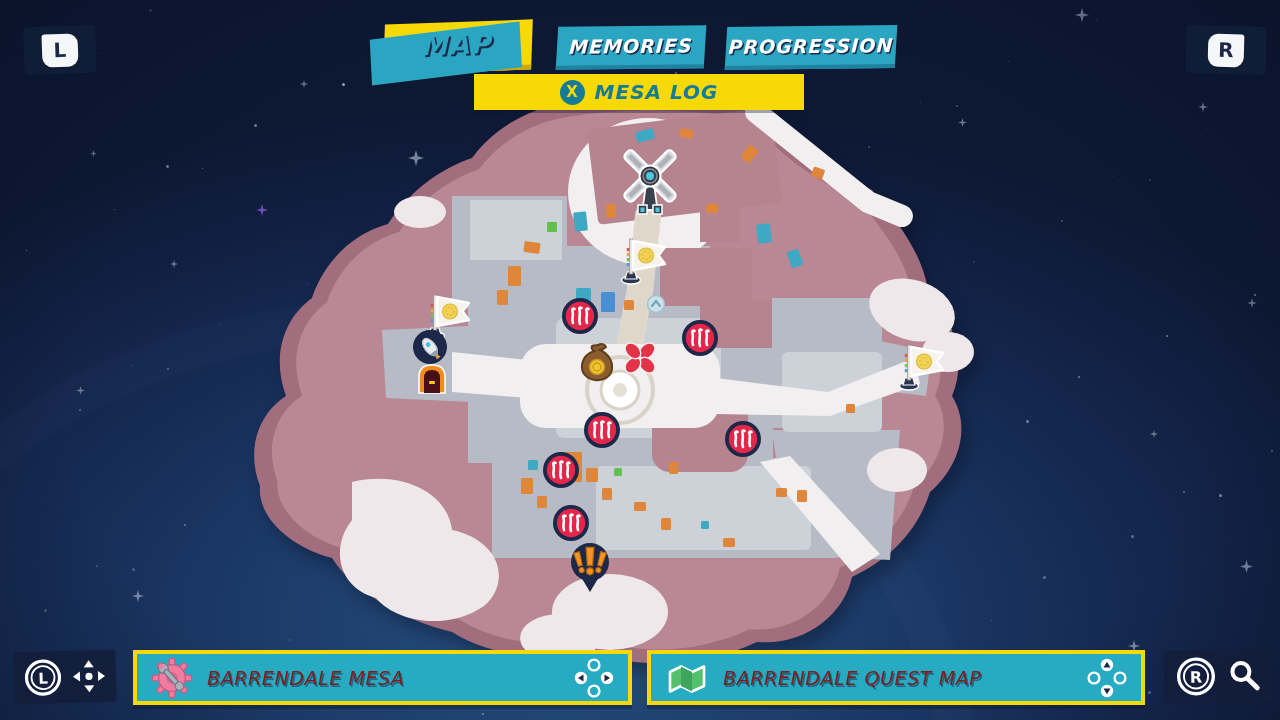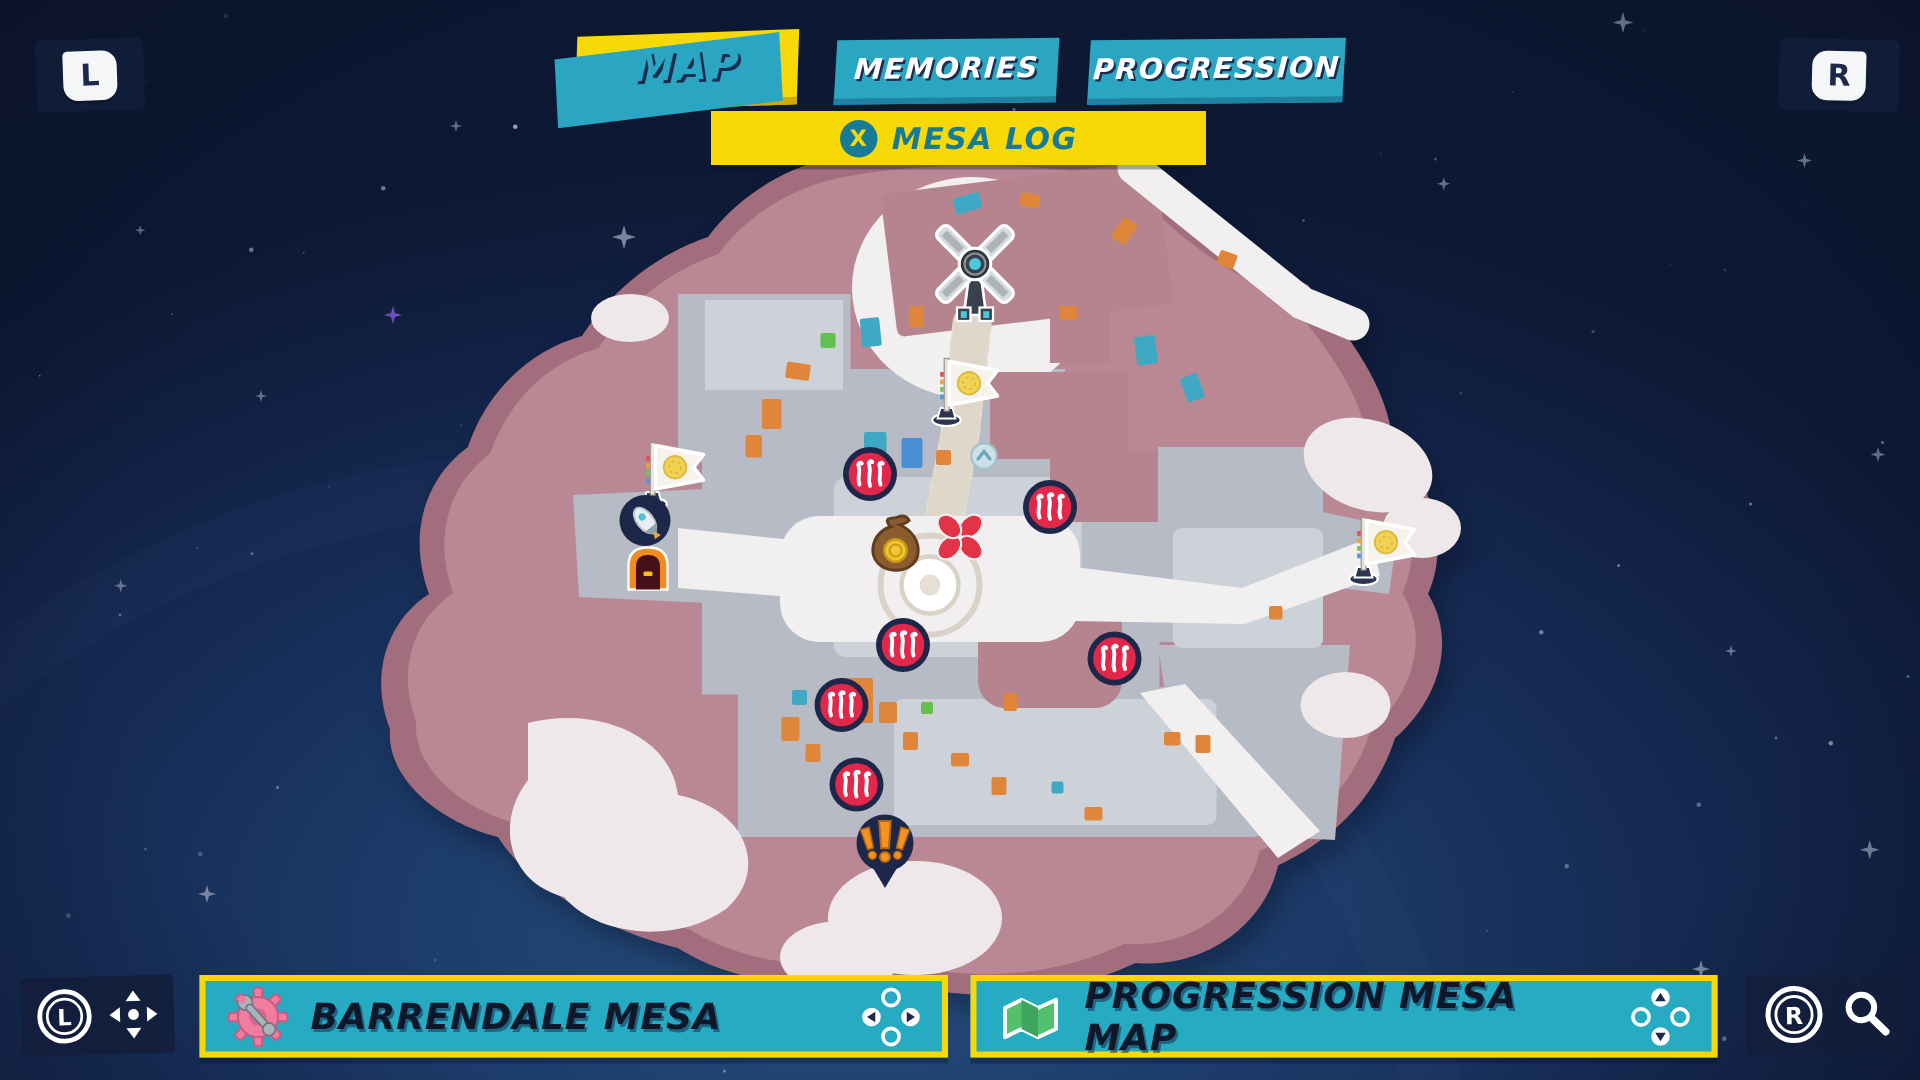--- a/index.html
+++ b/index.html
@@ -53,21 +53,21 @@
 
   
   .foot-panel{position:absolute;z-index:6;background:rgba(18,30,58,0.88);border-radius:3px;
     display:flex;align-items:center;justify-content:space-evenly;}
   #foot-left{left:14px;top:651px;width:102px;height:52px;transform:rotate(-1.6deg);}
   #foot-right{left:1164px;top:650px;width:108px;height:52px;transform:rotate(-1deg);}
   .foot-bar{position:absolute;z-index:6;height:47px;background:#26abc2;border:4px solid #f7d908;
     display:flex;align-items:center;gap:14px;padding:0 14px;box-shadow:0 4px 0 rgba(10,18,40,.35);}
   #foot-bar-location{left:133px;top:650px;width:463px;}
   #foot-bar-mapname{left:647px;top:650px;width:462px;}
-  .foot-label{color:#0f172a;font-weight:bold;font-style:italic;font-size:24px;letter-spacing:.6px;
+  .foot-label{color:#7f1d1d;font-weight:normal;font-style:italic;font-size:19px;letter-spacing:.6px;
     text-shadow:1.5px 2px 0 rgba(20,35,70,.5);flex:1;}
   .icon{display:flex;align-items:center;justify-content:center;}
 </style>
 </head>
 <body>
 
 <div class="layer" id="starfield">
   <div class="bg-arc" style="left:-200px;top:300px;width:1100px;height:900px;"></div>
 <div class="star-dot" style="left: 97px; top: 53px; width: 1.4px; height: 1.4px; background: rgb(232, 238, 248); opacity: 0.25;"></div>
     <div class="star-dot" style="left: 360px; top: 442px; width: 2.2px; height: 2.2px; background: rgb(159, 176, 200); opacity: 0.38;"></div>
@@ -513,21 +513,21 @@
   </span>
 </div>
 
 <div class="foot-bar" id="foot-bar-mapname">
   <span class="icon">
     <svg width="44" height="38" viewBox="0 0 44 38">
         <path d="M5,13 L16,7.5 L27,13 L39,7.5 L39,27 L27,32.5 L16,27 L5,32.5 Z" fill="#53c06e" stroke="#fff" stroke-width="2.6" stroke-linejoin="round"></path>
         <polygon points="16,7.5 27,13 27,32.5 16,27" fill="#3da65c"></polygon>
       </svg>
   </span>
-  <span class="foot-label">PROGRESSION MESA MAP</span>
+  <span class="foot-label">BARRENDALE QUEST MAP</span>
   <span class="icon">
     <svg width="40" height="40" viewBox="0 0 40 40">
         <circle cx="7" cy="20" r="5.4" stroke="#fff" stroke-width="2.4" fill="none"></circle>
         <circle cx="33" cy="20" r="5.4" stroke="#fff" stroke-width="2.4" fill="none"></circle>
         <circle cx="20" cy="7" r="6.2" fill="#fff"></circle>
         <circle cx="20" cy="33" r="6.2" fill="#fff"></circle>
         <polygon points="20,3.8 16.5,9.5 23.5,9.5" fill="#1d2749"></polygon>
         <polygon points="20,36.2 16.5,30.5 23.5,30.5" fill="#1d2749"></polygon>
       </svg>
   </span>

